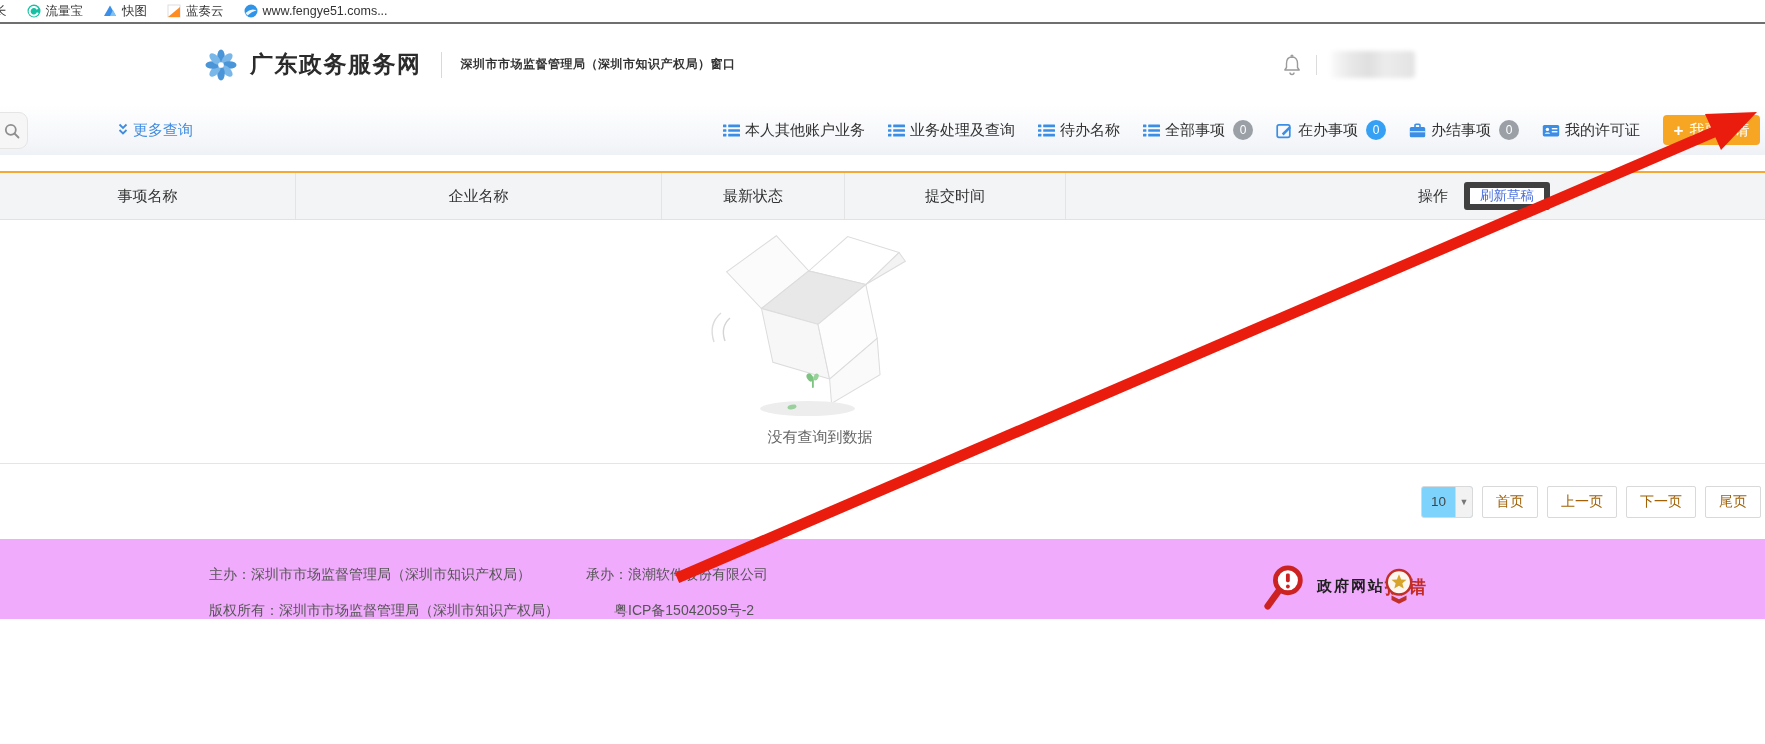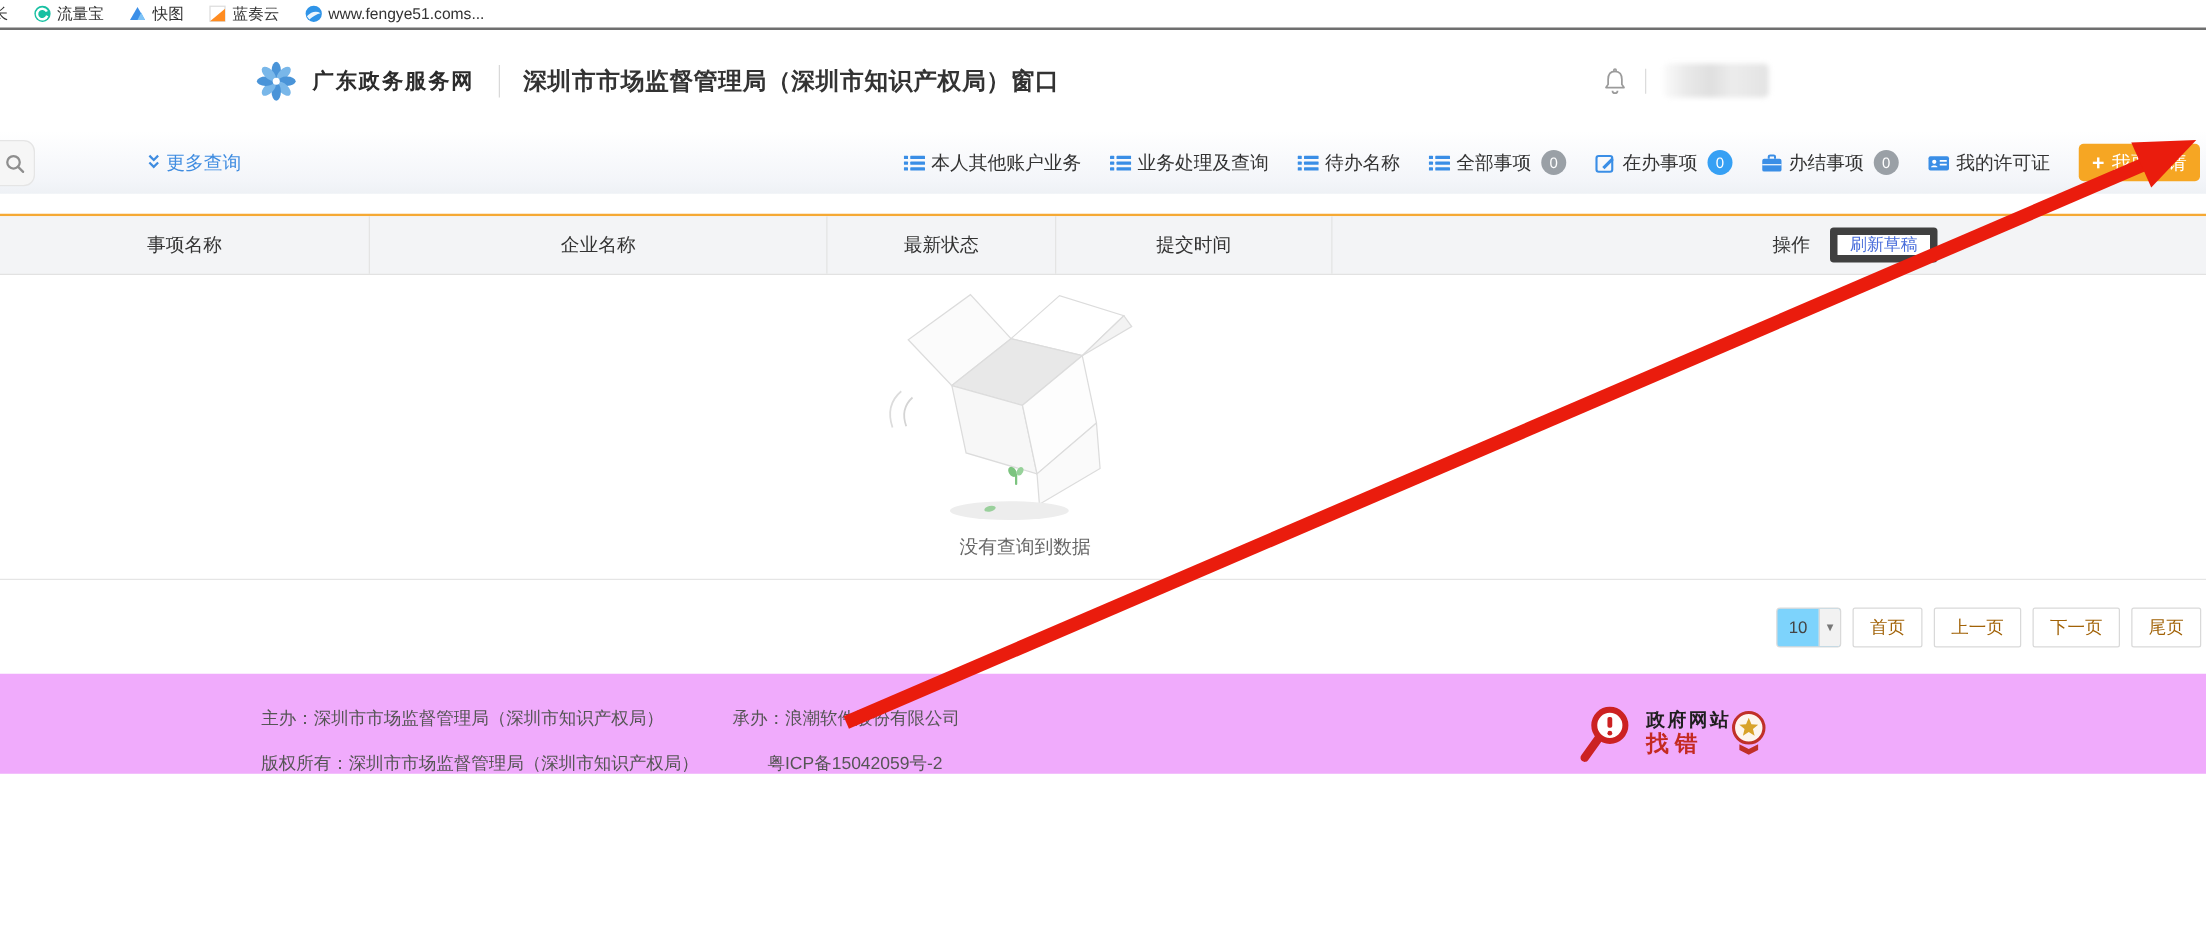--- a/index.html
+++ b/index.html
@@ -11,23 +11,23 @@
   .bookmarks { height:24px; border-bottom:2px solid #6f6f6f; background:#fff;
                display:flex; align-items:center; gap:20px; font-size:12.5px; color:#333; }
   .bm { display:flex; align-items:center; gap:5px; cursor:pointer; white-space:nowrap; }
   .bm-cut { margin-left:-6px; }
   .bm svg { display:block; }
 
   
   .site-header { height:81px; background:#fff; display:flex; align-items:center;
                  padding-left:205px; position:relative; }
   .brand { display:flex; align-items:center; gap:13px; cursor:pointer; }
-  .brand-name { font-size:17px; font-weight:bold; color:#2b2b2b; letter-spacing:1.5px; }
+  .brand-name { font-size:23px; font-weight:bold; color:#2b2b2b; letter-spacing:1.5px; }
   .hdr-div { width:1px; height:26px; background:#d9d9d9; margin:0 19px; }
-  .win-title { font-size:19px; font-weight:600; color:#333; letter-spacing:0.5px; }
+  .win-title { font-size:12px; font-weight:600; color:#333; letter-spacing:0.5px; }
   .hdr-right { position:absolute; right:350px; top:0; height:100%;
                display:flex; align-items:center; gap:14px; }
   .hdr-vdiv { width:1px; height:20px; background:#dcdcdc; }
   .user-blur { width:84px; height:27px; border-radius:4px; filter:blur(2px);
     background:linear-gradient(90deg,#fafafa 0%,#e9e9e9 22%,#dfdfdf 45%,#ececec 65%,#e3e3e3 100%); }
 
   
   .navbar { height:50px; background:linear-gradient(180deg,#ffffff 0%,#f3f5f9 80%,#eef1f5 100%);
             display:flex; align-items:center; position:relative; }
   .search-frag { position:absolute; left:-16px; top:7px; width:44px; height:37px;
@@ -85,21 +85,21 @@
           color:#a16207; font-size:14px; display:flex; align-items:center;
           border-radius:2px; cursor:pointer; white-space:nowrap; }
 
   
   .footer { height:80px; background:#f0abfc; position:relative;
             padding:27px 0 12px 209px; font-size:14px; color:#555; }
   .frow { margin-bottom:18px; display:flex; }
   .frow .fseg { margin-right:55px; white-space:nowrap; }
   .err-badge { position:absolute; left:1262px; top:22px; display:flex;
                align-items:center; gap:9px; cursor:pointer; }
-  .err-texts { display:flex; flex-direction:column; line-height:1.15; }
+  .err-texts { display:flex; flex-direction:row; line-height:1.15; }
   .err-t1 { font-size:15px; font-weight:bold; color:#1f1f1f; letter-spacing:2px; }
   .err-t2 { font-size:18px; font-weight:bold; color:#c42a21; letter-spacing:5px; }
   .seal { position:absolute; left:1384px; top:29px; cursor:pointer; }
   .bottom-white { height:94px; background:#fff; }
 
   
   .arrow-overlay { position:absolute; left:0; top:0; z-index:60; pointer-events:none; }
 </style>
 </head>
 <body>

